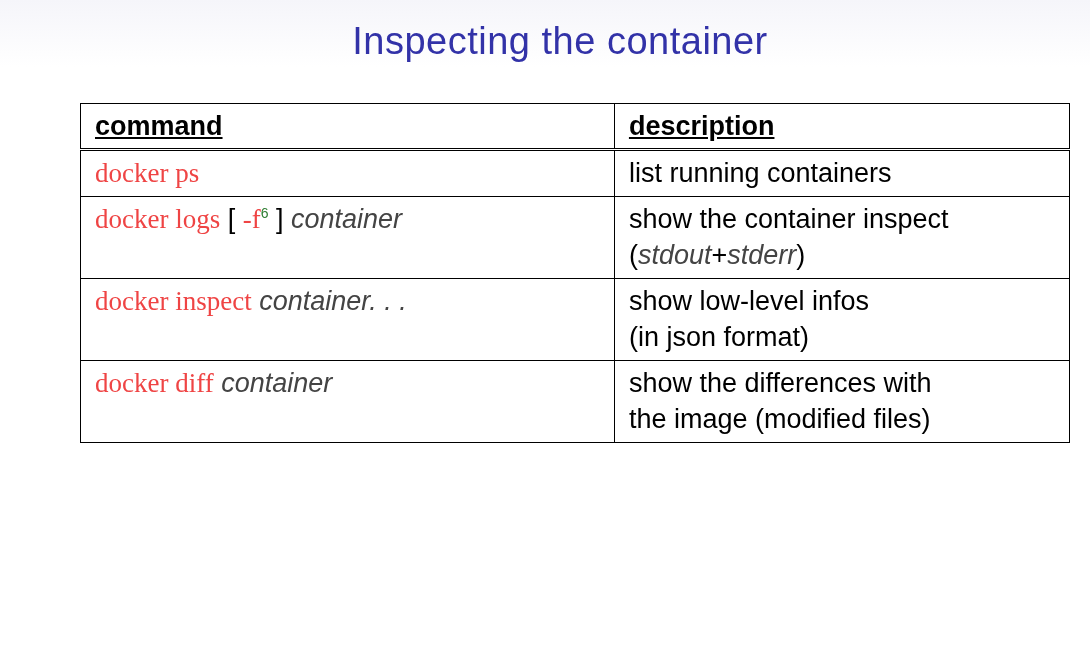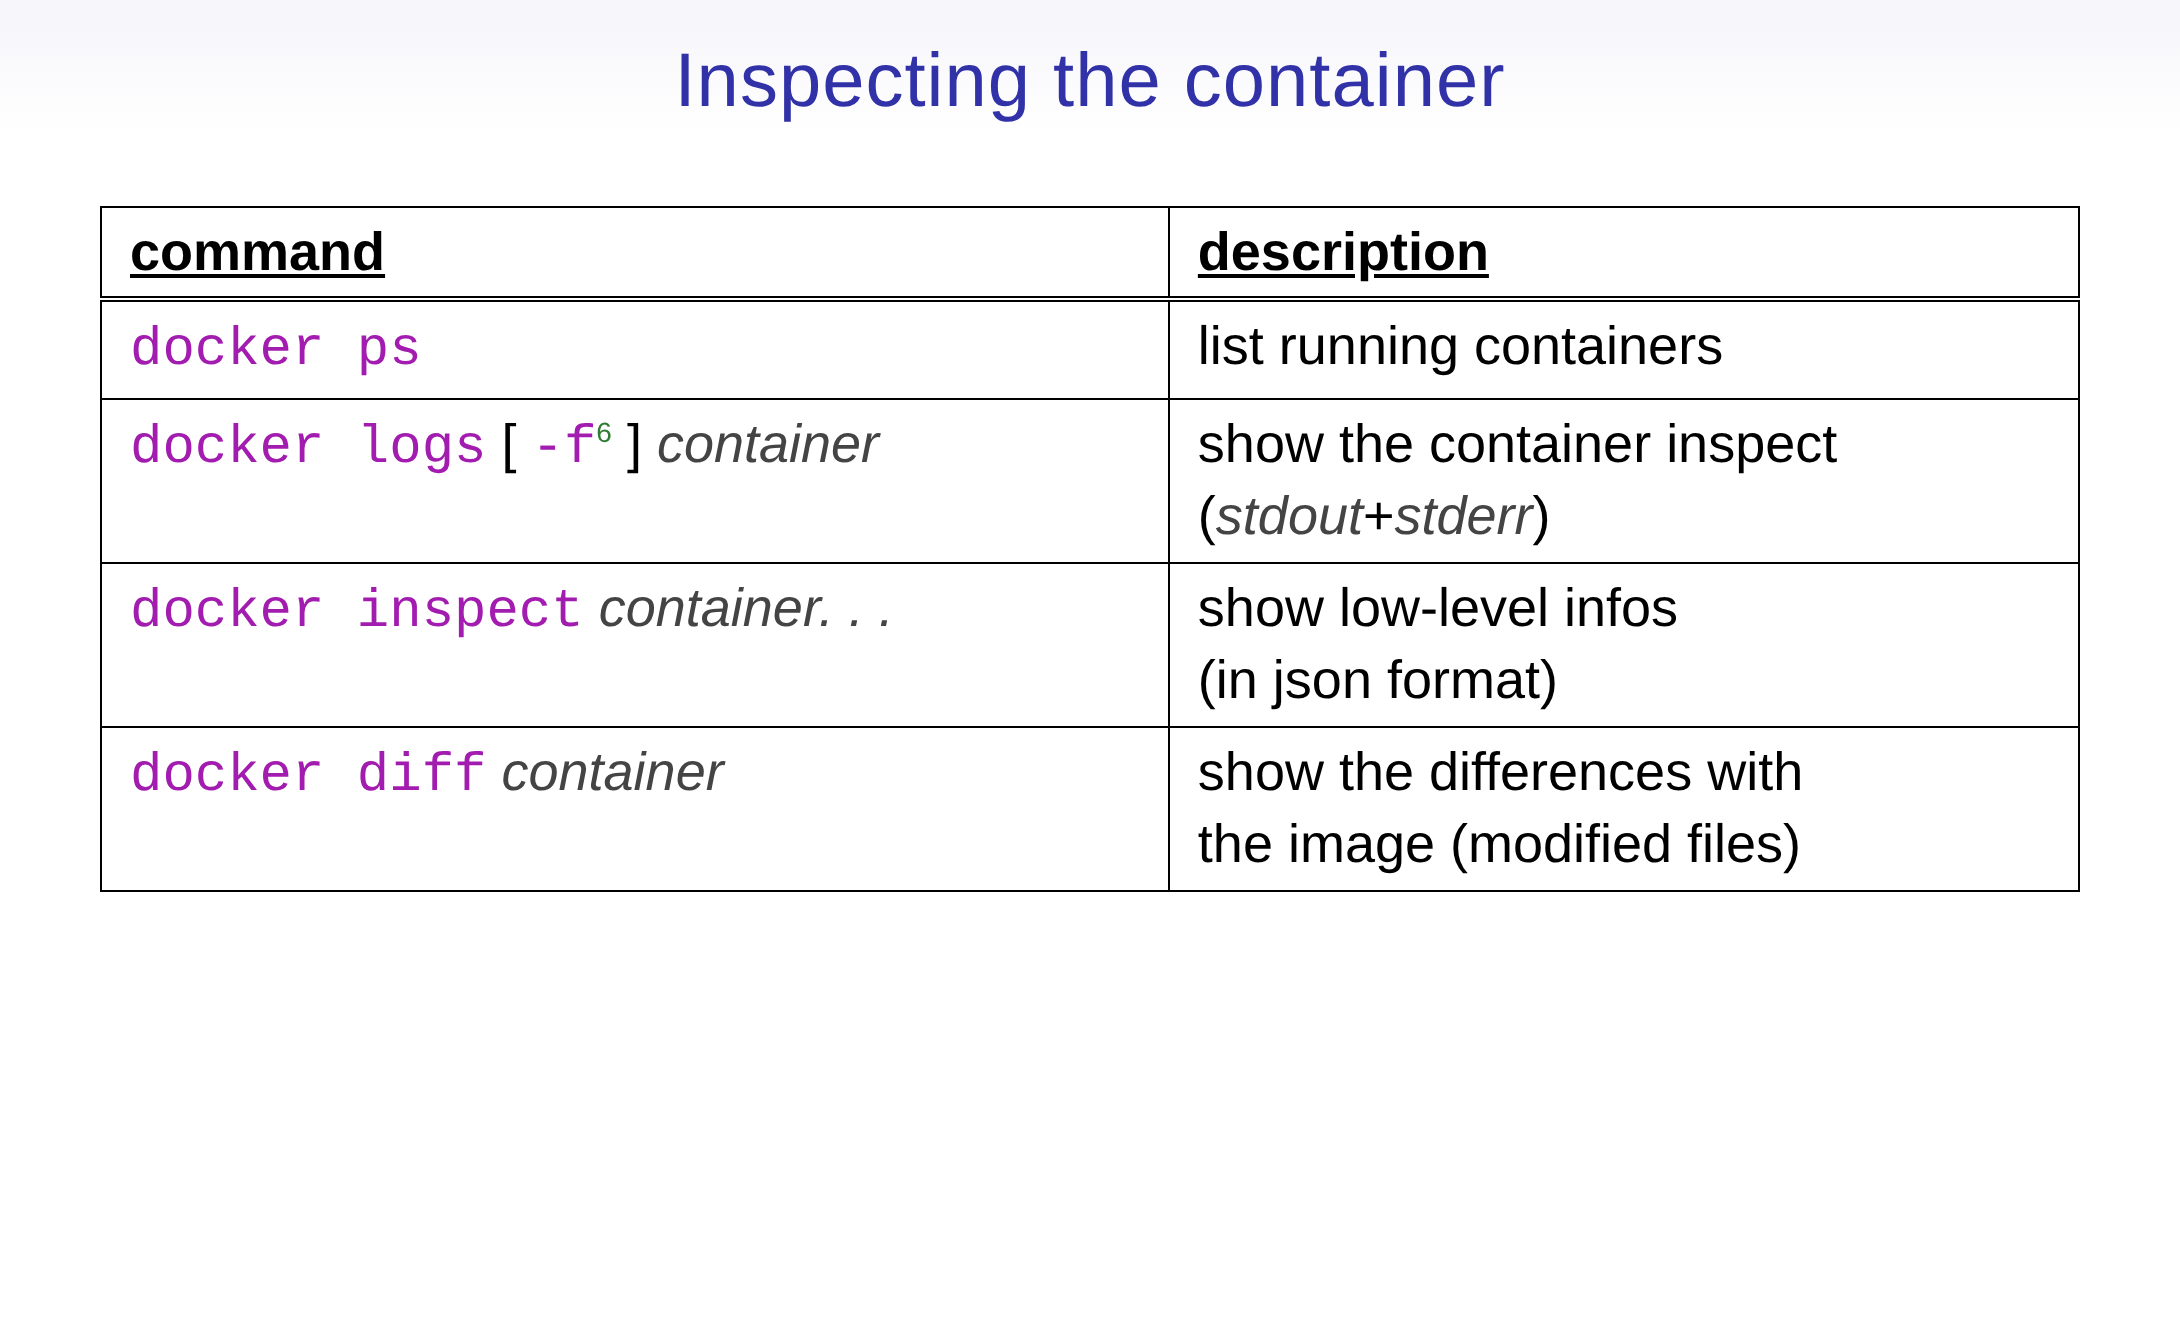--- a/index.html
+++ b/index.html
@@ -9,21 +9,21 @@
     height: 670px;
     background: linear-gradient(to bottom, #f5f5fa 0%, #ffffff 10%, #ffffff 100%);
     font-family: "Segoe UI", "Helvetica Neue", "Arial", sans-serif;
     color: #000;
     overflow: hidden;
   }
   .slide {
     width: 1090px;
     height: 670px;
     box-sizing: border-box;
-    padding: 20px 50px 0 50px;
+    padding: 20px 50px 0 80px;
   }
   h1.title {
     text-align: center;
     font-weight: 400;
     font-size: 38px;
     color: #3232a8;
     margin: 0 0 40px 0;
     letter-spacing: 0.5px;
   }
   table.cmds {
@@ -44,21 +44,21 @@
     font-weight: 700;
     text-decoration: underline;
   }
   table.cmds thead tr th {
     border-bottom: 3px double #000;
   }
   
   table.cmds thead th { border-bottom: 1.5px solid #000; }
   table.cmds tbody tr:first-child td { border-top: 1.5px solid #000; }
   
-  .tt { font-family: Liberation Mono, monospace; color:#a21caf; }
+  .tt { font-family: Liberation Serif, serif; color:#ef4444; }
   .arg { font-style: italic; color:#444; }
   .sup { font-size: 14px; vertical-align: super; color:#2e7d32; }
   .bracket { color:#000; font-family: inherit; }
   td.cmd-col { width: 540px; }
   td.desc-col { width: 450px; }
 </style>
 </head>
 <body>
 
 <div class="slide">

